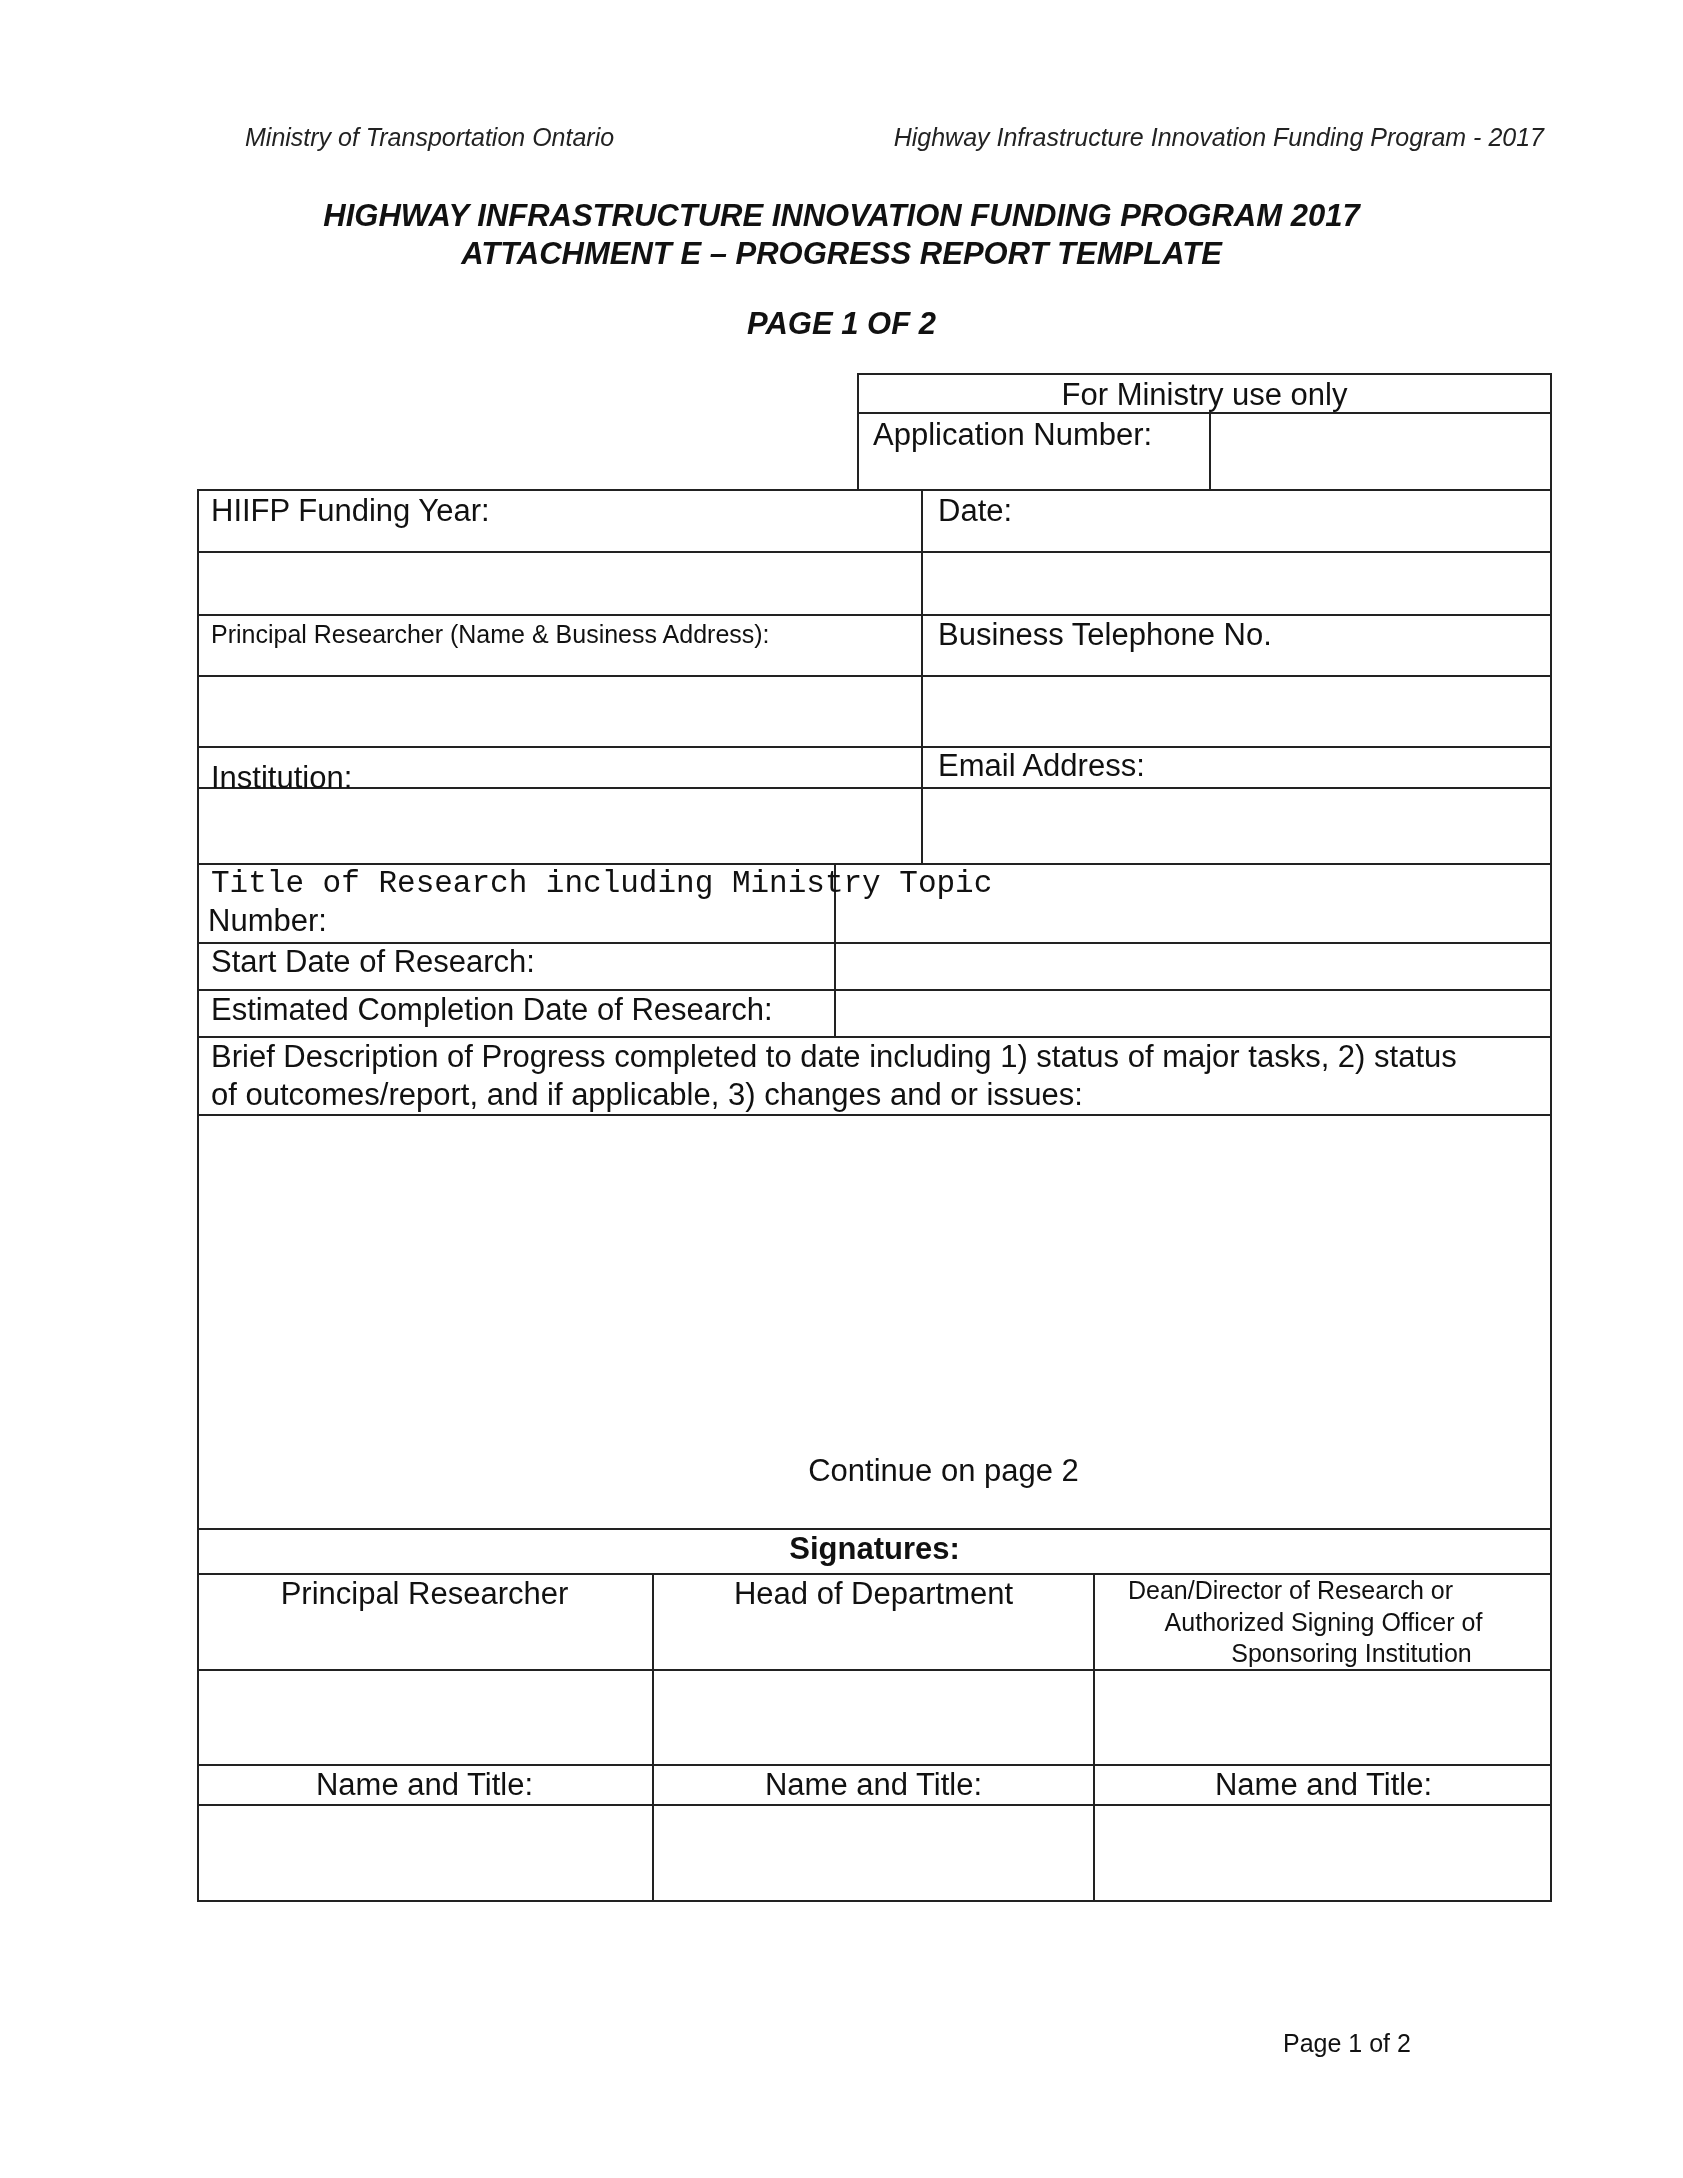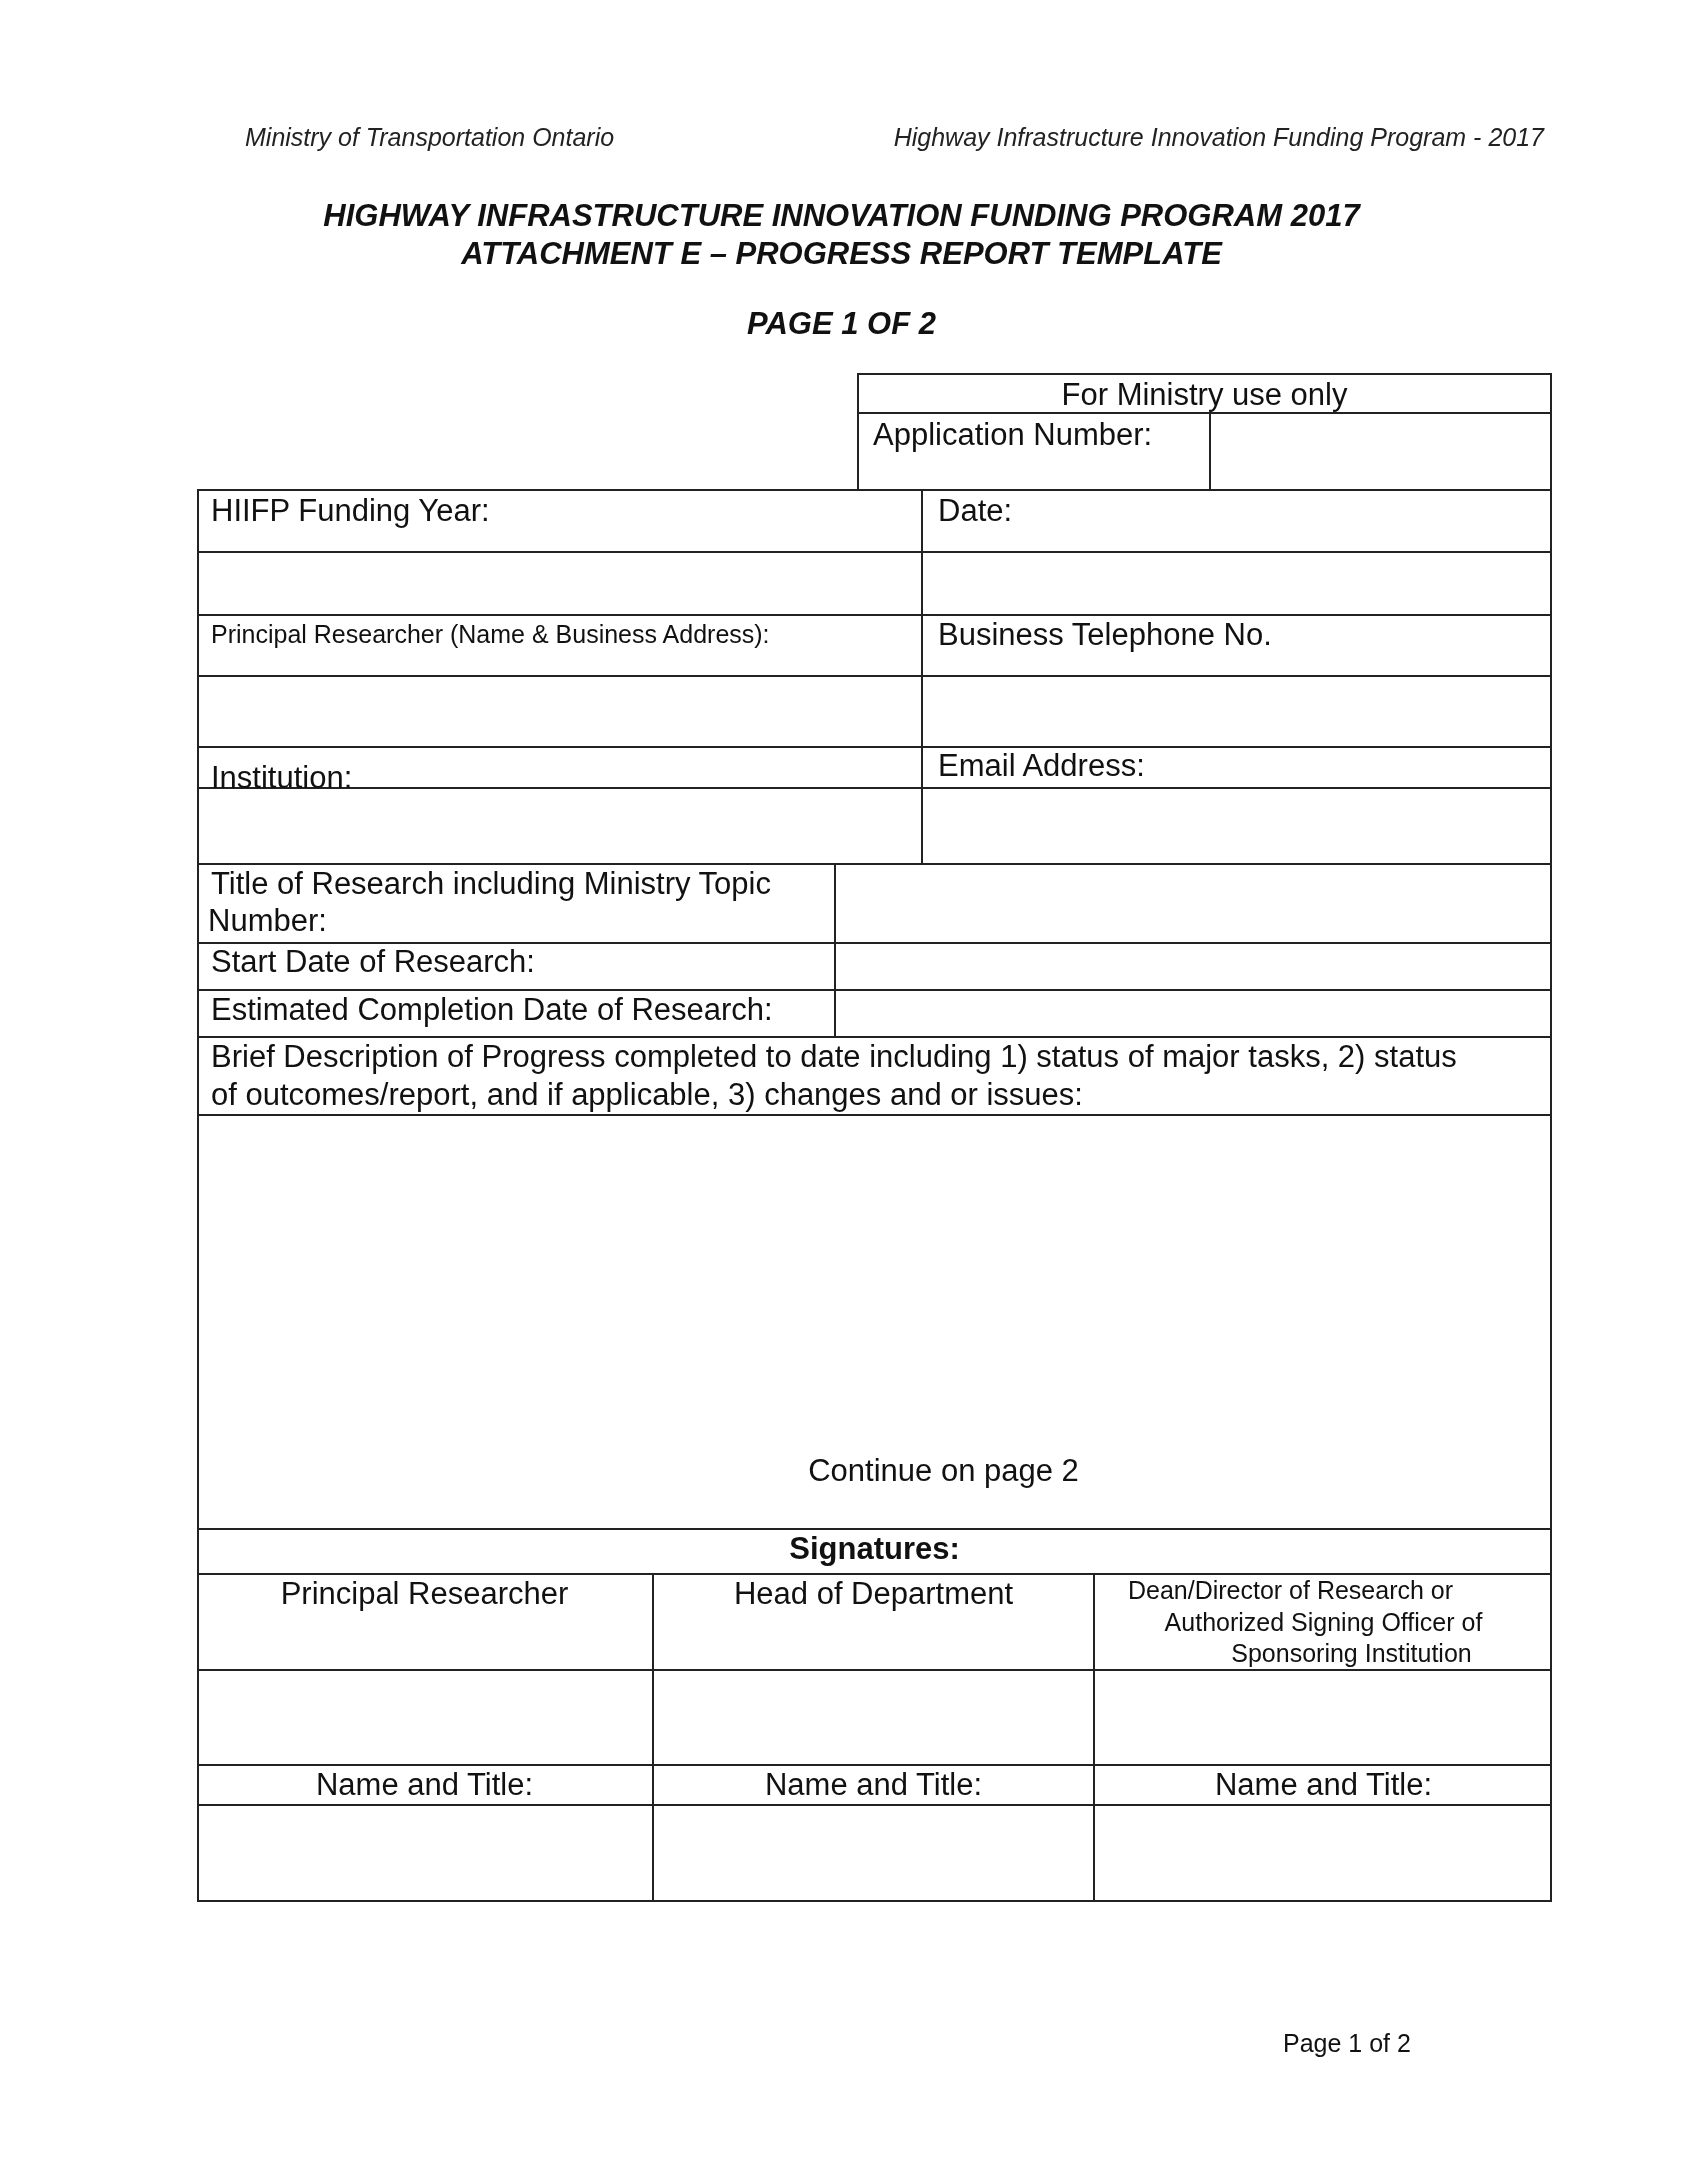--- a/index.html
+++ b/index.html
@@ -63,21 +63,21 @@
 <div class="lbl lbl-sm" style="left:211px; top:619px;">Principal Researcher (Name &amp; Business Address):</div>
 <div class="lbl" style="left:938px; top:616px;">Business Telephone No.</div>
 <div class="field" style="left:199px; top:677px; width:720px; height:68px;"></div>
 <div class="field" style="left:925px; top:677px; width:626px; height:68px;"></div>
 
 <div class="lbl" style="left:211px; top:747px;margin-top:12px;">Institution:</div>
 <div class="lbl" style="left:938px; top:747px;">Email Address:</div>
 <div class="field" style="left:199px; top:789px; width:720px; height:73px;"></div>
 <div class="field" style="left:925px; top:789px; width:626px; height:73px;"></div>
 
-<div class="lbl" style="left:211px; top:865px;">Title of Research including Ministry Topic</div>
+<div class="lbl" style="left:211px; top:865px;font-family:Liberation Mono, monospace;">Title of Research including Ministry Topic</div>
 <div class="lbl" style="left:208px; top:902px;">Number:</div>
 <div class="field" style="left:838px; top:865px; width:713px; height:75px;"></div>
 
 <div class="lbl" style="left:211px; top:943px;">Start Date of Research:</div>
 <div class="field" style="left:838px; top:943px; width:713px; height:45px;"></div>
 
 <div class="lbl" style="left:211px; top:991px;">Estimated Completion Date of Research:</div>
 <div class="field" style="left:838px; top:991px; width:713px; height:44px;"></div>
 
 <div class="lbl" style="left:211px; top:1038px;">Brief Description of Progress completed to date including 1) status of major tasks, 2) status</div>

